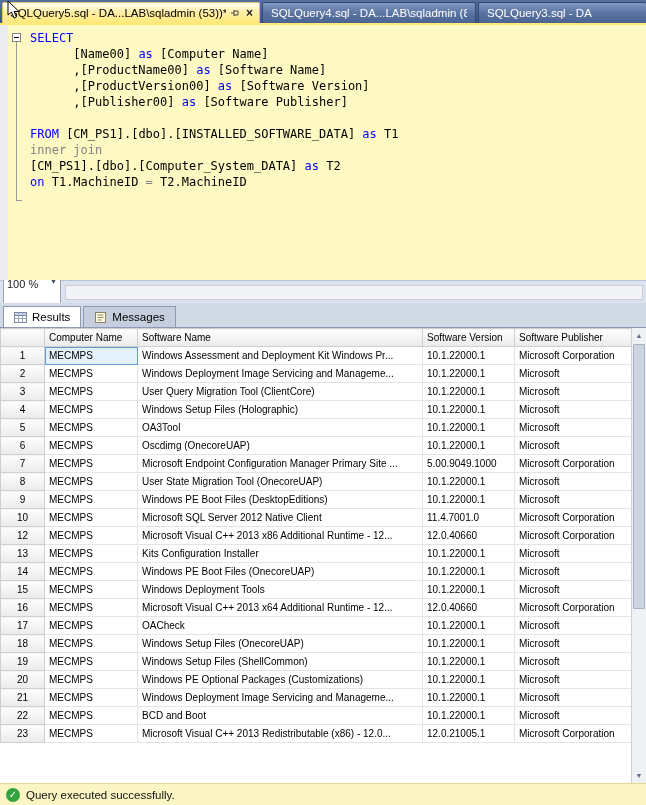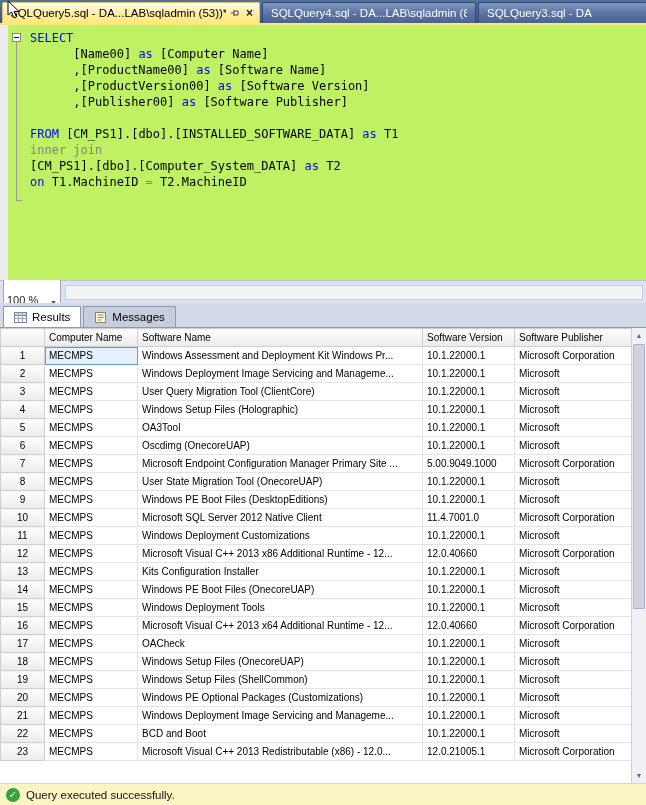--- a/index.html
+++ b/index.html
@@ -18,39 +18,39 @@
                 background:linear-gradient(#fffef4, #ffefa8 45%, #ffe978);
                 border:1px solid #e5c365; border-bottom:none; }
   .tab.inactive { color:#fff;
                 background:linear-gradient(#8099c0 0%, #5b74a3 50%, #4a6492 100%);
                 border:1px solid #324a73; border-bottom:none; }
   .tab.t2 { width:214px; }
   .tab.t3 { flex:1; min-width:0; border-right:none; }
   .close-x { font-size:12px; font-weight:bold; color:#222; line-height:1; padding:0 2px; cursor:default; }
 
   
-  .editor { height:255px; background:#bef264; position:relative; display:flex; overflow:hidden; }
+  .editor { height:255px; background:#fef9c3; position:relative; display:flex; overflow:hidden; }
   .gutter { width:30px; position:relative; flex:none; }
   .gutter-band { position:absolute; left:0; top:0; bottom:0; width:8px; background:#ececf0; }
   .outline-box { position:absolute; left:12px; top:8px; width:9px; height:9px;
                  border:1px solid #848484; background:#fff; }
   .outline-box::after { content:""; position:absolute; left:1px; top:3px; width:5px; height:1px; background:#000; }
   .outline-vline { position:absolute; left:16px; top:17px; width:1px; height:158px; background:#9a9a9a; }
   .outline-tick { position:absolute; left:16px; top:175px; width:6px; height:1px; background:#9a9a9a; }
   .code { padding-top:5px; font-family:"DejaVu Sans Mono","Liberation Mono",monospace;
           font-size:12px; line-height:16px; white-space:pre; }
   .tok-k { color:#0000ff; }
   .tok-i { color:#000000; }
   .tok-c { color:#808080; }
 
   
   .editor-bottom { height:23px; background:#dde3ee; border-top:1px solid #b9c2d5;
                    display:flex; align-items:center; padding:0 3px; gap:4px; }
   .zoom { width:58px; height:30px; background:#fff; border:1px solid #9aa3b8;
-          display:flex; align-items:flex-end; font-size:11px; padding:0 3px; color:#222; }
+          display:flex; align-items:flex-start; font-size:11px; padding:0 3px; color:#222; }
   .zoom .zv { flex:1; }
   .zoom .dd { font-size:7px; color:#44506b; }
   .hscroll { flex:1; height:15px; background:#f2f3f7; border:1px solid #c8cdd9; }
 
   
   .rtabs { height:24px; background:#d3dae7; display:flex; align-items:flex-end; padding-left:3px; gap:2px; }
   .rtab { height:21px; display:flex; align-items:center; gap:5px; font-size:11.5px;
           padding:0 10px 0 10px; border:1px solid #8d99b2; border-bottom:none;
           background:#c6cedd; color:#000; border-radius:1px 1px 0 0; }
   .rtab.active { background:#fff; }
@@ -220,27 +220,20 @@
             <td>Microsoft</td>
           </tr>
           <tr>
             <td class="rownum">10</td>
             <td>MECMPS</td>
             <td>Microsoft SQL Server 2012 Native Client</td>
             <td>11.4.7001.0</td>
             <td>Microsoft Corporation</td>
           </tr>
           <tr>
-            <td class="rownum">11</td>
-            <td>MECMPS</td>
-            <td>Windows Deployment Customizations</td>
-            <td>10.1.22000.1</td>
-            <td>Microsoft</td>
-          </tr>
-          <tr>
             <td class="rownum">12</td>
             <td>MECMPS</td>
             <td>Microsoft Visual C++ 2013 x86 Additional Runtime - 12...</td>
             <td>12.0.40660</td>
             <td>Microsoft Corporation</td>
           </tr>
           <tr>
             <td class="rownum">13</td>
             <td>MECMPS</td>
             <td>Kits Configuration Installer</td>

